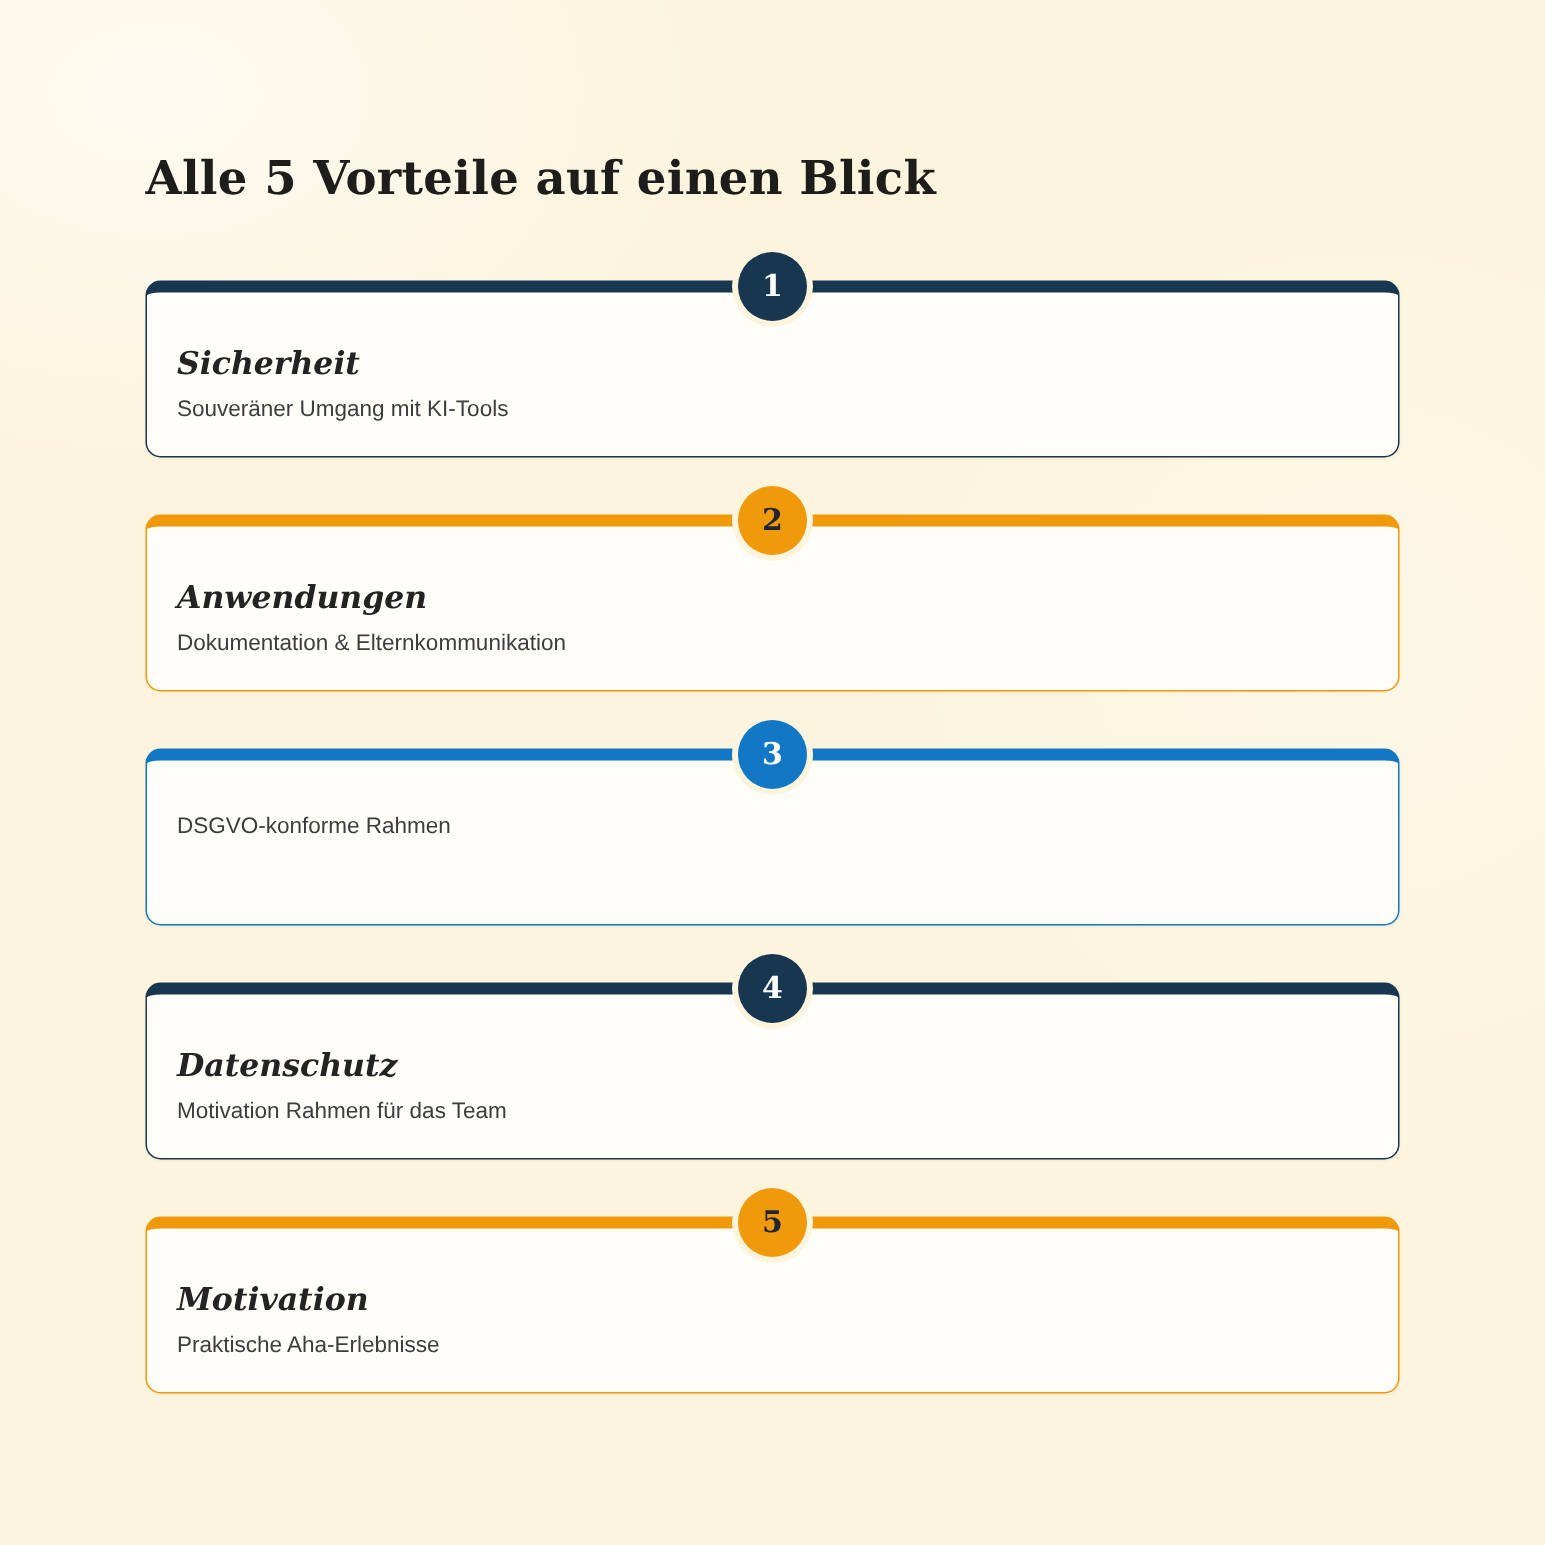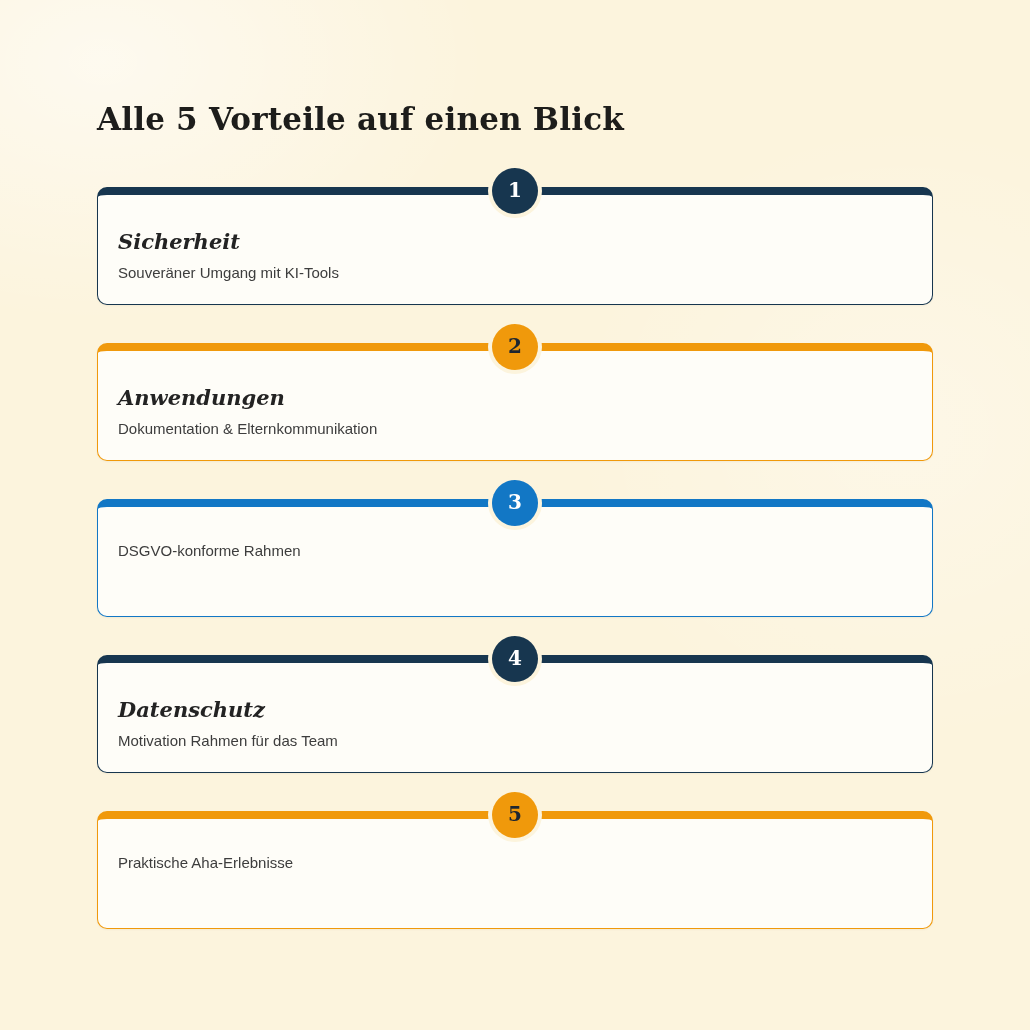--- a/index.html
+++ b/index.html
@@ -135,17 +135,18 @@
         <span class="badge-number">4</span>
       </div>
       <h2 class="card-title">Datenschutz</h2>
       <p class="card-subtitle">Motivation Rahmen für das Team</p>
     </article>
 
     <article class="card" style="--accent: #F0990B; --num-color: #1E2631;">
       <div class="badge">
         <span class="badge-number">5</span>
       </div>
+      <h2 class="card-title">Motivation</h2>
       <p class="card-subtitle">Praktische Aha-Erlebnisse</p>
     </article>
 
   </div>
 </div>
 
 </body></html>

